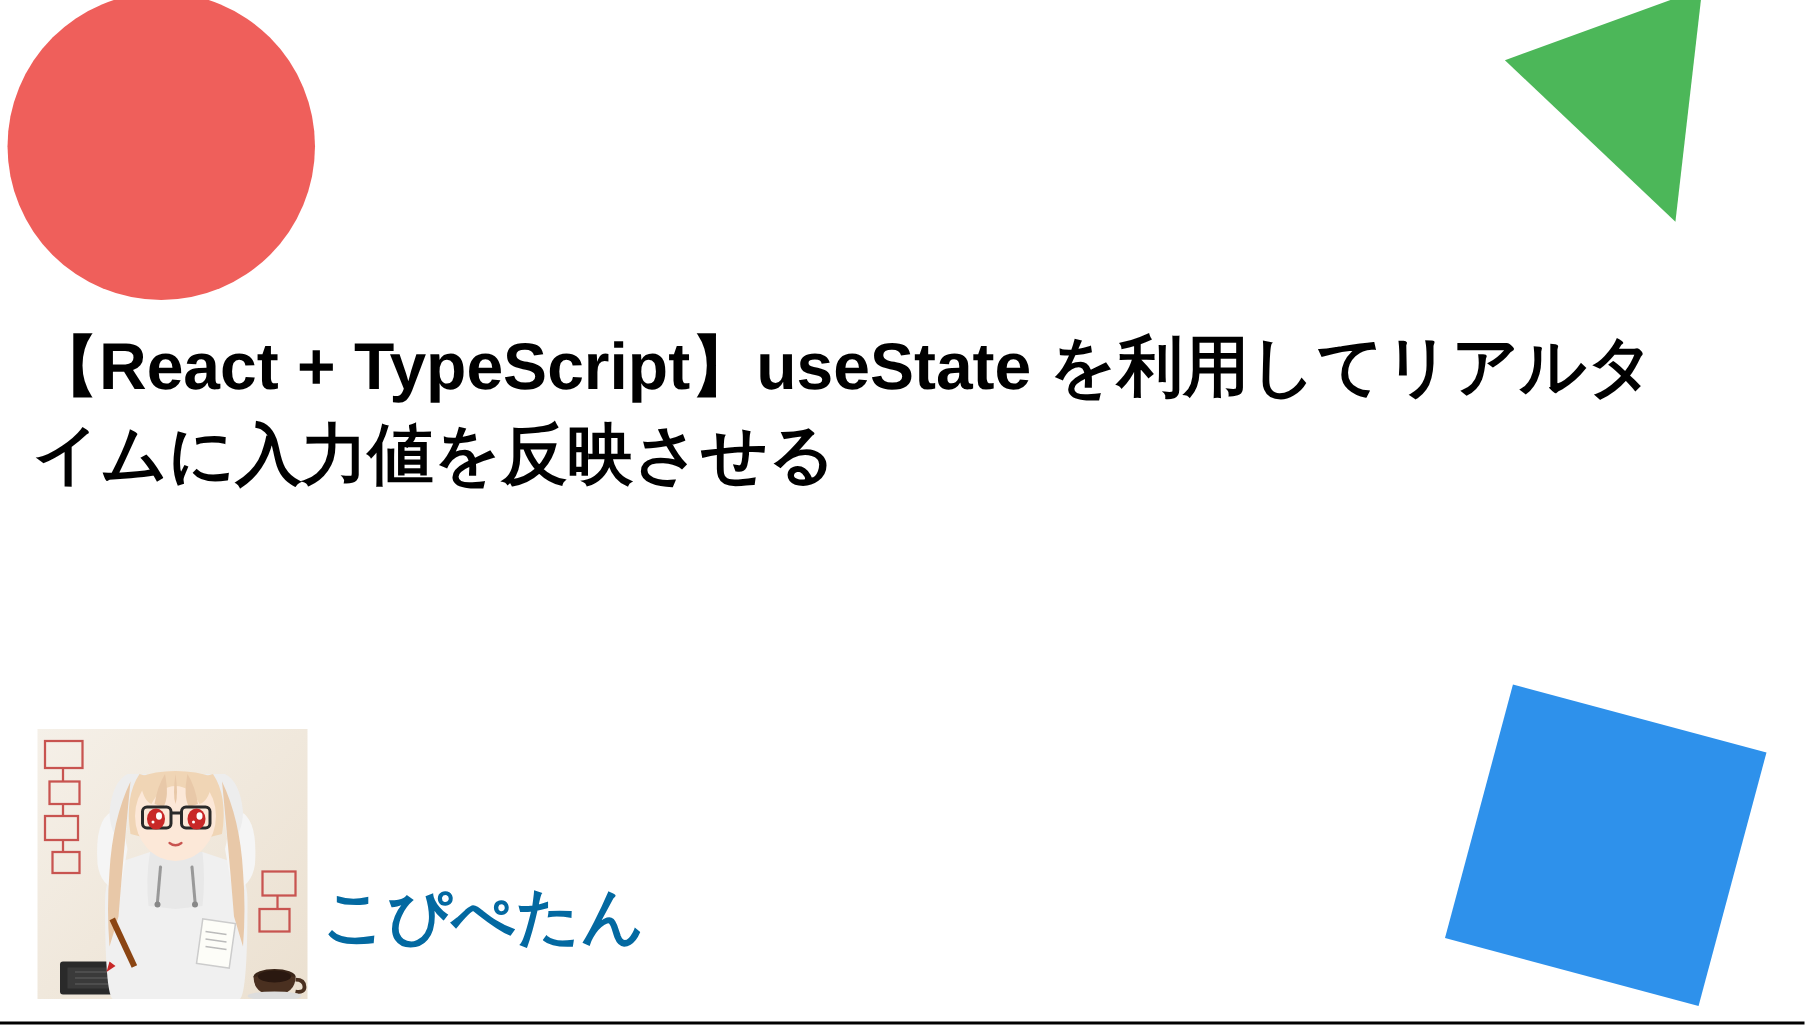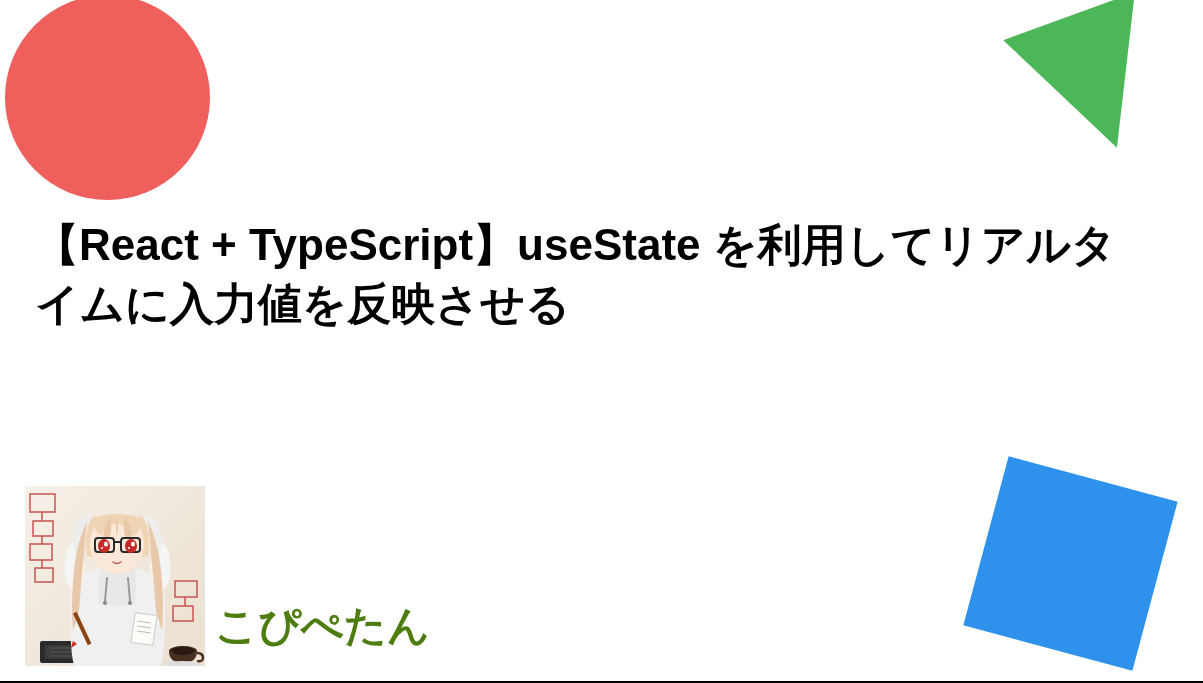--- a/index.html
+++ b/index.html
@@ -41,21 +41,21 @@
       width: 175px;
       height: 175px;
       background: #2e91eb;
       bottom: 30px;
       right: 45px;
       transform: rotate(15deg);
     }
     .title {
       position: absolute;
       top: 215px;
-      left: 35px;
+      left: 22px;
       right: 60px;
       font-size: 44px;
       font-weight: 700;
       line-height: 1.35;
       color: #000;
       letter-spacing: 0;
       font-family: "Hiragino Sans", "Yu Gothic", "Meiryo", sans-serif;
     }
     .author-section {
       position: absolute;
@@ -72,22 +72,22 @@
       background: linear-gradient(135deg, #f5f0e8 0%, #ebe0d0 100%);
       overflow: hidden;
     }
     .avatar svg {
       width: 100%;
       height: 100%;
     }
     .author-name {
       font-size: 42px;
       font-weight: 700;
-      color: #4d7c0f;
-      margin-bottom: 12px;
+      color: #0369a1;
+      margin-bottom: 27px;
       font-family: Liberation Sans, sans-serif;
     }
   </style>
 </head>
 <body>
 
 <div class="circle"></div>
 <div class="triangle"></div>
 <div class="square"></div>
 

